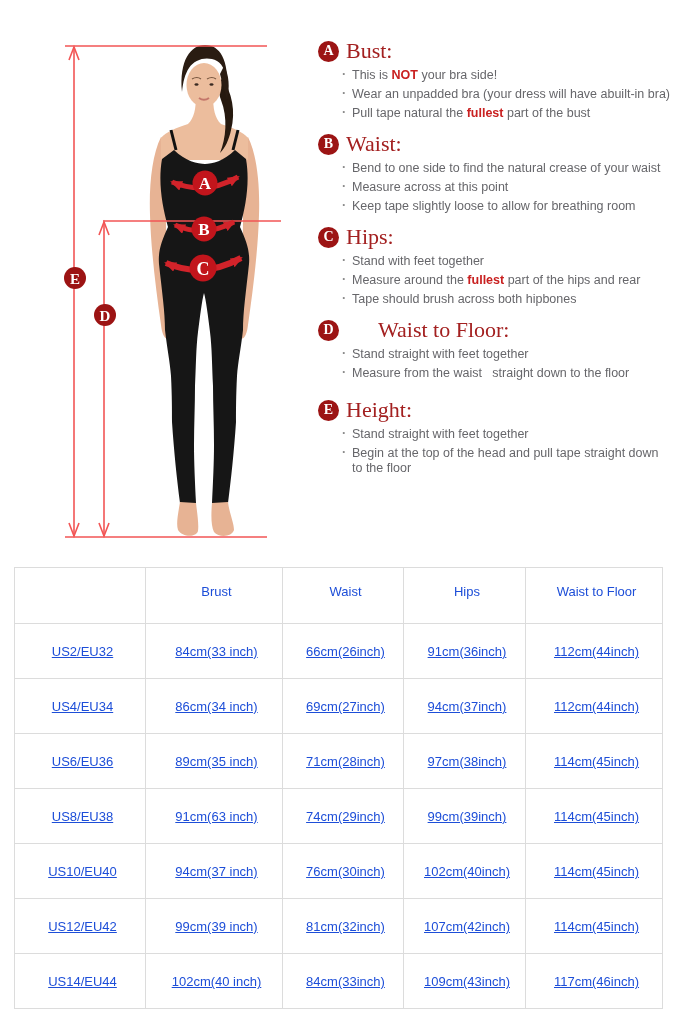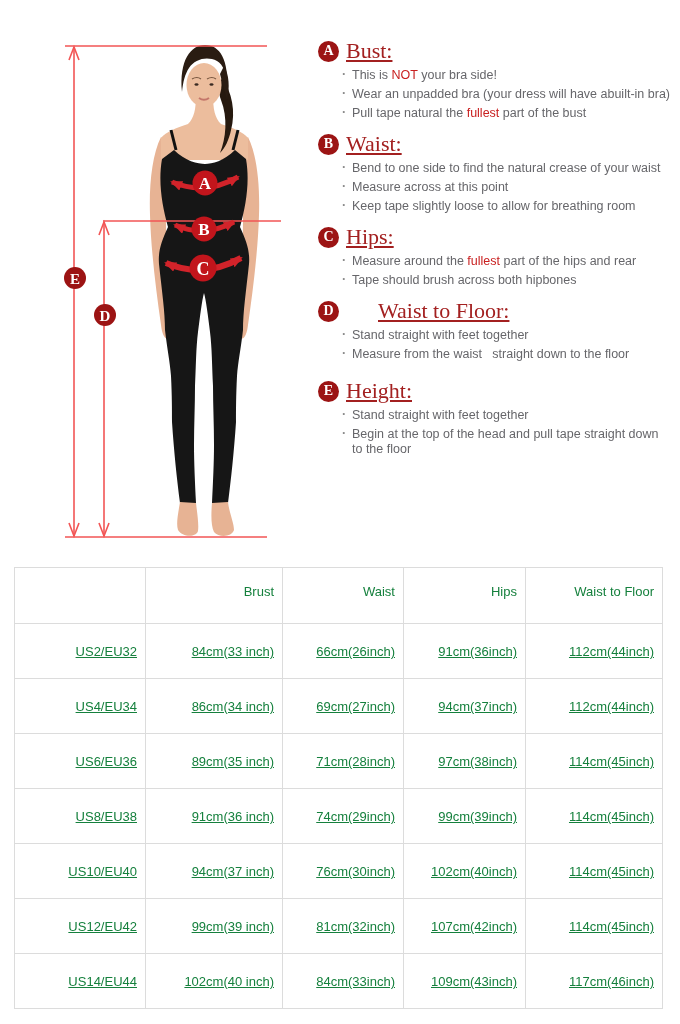--- a/index.html
+++ b/index.html
@@ -11,33 +11,33 @@
 
   
   .sections{position:absolute;left:318px;top:38px;width:356px;}
   .section{margin-bottom:10px;}
   .section.indent-title .sec-title{margin-left:32px;}
   .section.gap-after{margin-bottom:16px;}
   .sec-head{display:flex;align-items:center;gap:7px;height:26px;margin-bottom:4px;}
   .sec-circle{width:21px;height:21px;border-radius:50%;background:#9c1414;
       color:#fff;font-family:"Liberation Serif",serif;font-weight:bold;font-size:14px;
       display:flex;align-items:center;justify-content:center;flex:0 0 21px;}
-  .sec-title{font-family:"Liberation Serif",serif;font-size:22px;color:#a32020;text-decoration:underline;}
+  .sec-title{font-family:"Liberation Serif",serif;font-size:22px;color:#a32020;}
   .bullets{margin-left:23px;}
   .bullet{position:relative;padding-left:11px;margin-bottom:4px;
       font-size:12.5px;line-height:15px;color:#66666a;}
   .bullet::before{content:"·";position:absolute;left:1px;top:-1px;color:#8a8a8a;font-weight:bold;}
   .bullet .line{white-space:pre-wrap;}
-  .hl{color:#c92020;font-weight:normal;}
+  .hl{color:#c92020;font-weight:bold;}
 
   
   .size-table{position:absolute;left:14px;top:567px;width:648px;
       border-collapse:collapse;table-layout:fixed;}
   .size-table th,.size-table td{border:1px solid #dcdcdc;box-sizing:border-box;
-      font-size:13px;color:#15803d;font-weight:normal;text-align:right;
+      font-size:13px;color:#1d4ed8;font-weight:normal;text-align:center;
       vertical-align:top;padding:0 8px 0 13px;}
   .size-table th{height:56px;padding-top:16px;}
   .size-table td{height:55px;padding-top:20px;text-decoration:underline;}
   .c0{width:131px}.c1{width:137px}.c2{width:121px}.c3{width:122px}.c4{width:137px}
 </style>
 </head>
 <body>
 
 <div class="figure-wrap">
 <svg width="320" height="560" viewBox="0 0 320 560">
@@ -157,20 +157,23 @@
           <div class="line"><span>Keep tape slightly loose to allow for breathing room</span></div>
         </div>
       </div>
   </div>
     <div class="section">
     <div class="sec-head">
       <div class="sec-circle">C</div>
       <div class="sec-title">Hips:</div>
     </div>
     <div class="bullets">
+        <div class="bullet">
+          <div class="line"><span>Stand with feet together</span></div>
+        </div>
         <div class="bullet">
           <div class="line"><span>Measure around the </span><span class="hl">fullest</span><span> part of the hips and rear</span></div>
         </div>
         <div class="bullet">
           <div class="line"><span>Tape should brush across both hipbones</span></div>
         </div>
       </div>
   </div>
     <div class="section indent-title gap-after">
     <div class="sec-head">
@@ -237,21 +240,21 @@
       </tr>
       <tr>
         <td>US6/EU36</td>
         <td>89cm(35 inch)</td>
         <td>71cm(28inch)</td>
         <td>97cm(38inch)</td>
         <td>114cm(45inch)</td>
       </tr>
       <tr>
         <td>US8/EU38</td>
-        <td>91cm(36 inch)</td>
+        <td>91cm(63 inch)</td>
         <td>74cm(29inch)</td>
         <td>99cm(39inch)</td>
         <td>114cm(45inch)</td>
       </tr>
       <tr>
         <td>US10/EU40</td>
         <td>94cm(37 inch)</td>
         <td>76cm(30inch)</td>
         <td>102cm(40inch)</td>
         <td>114cm(45inch)</td>

